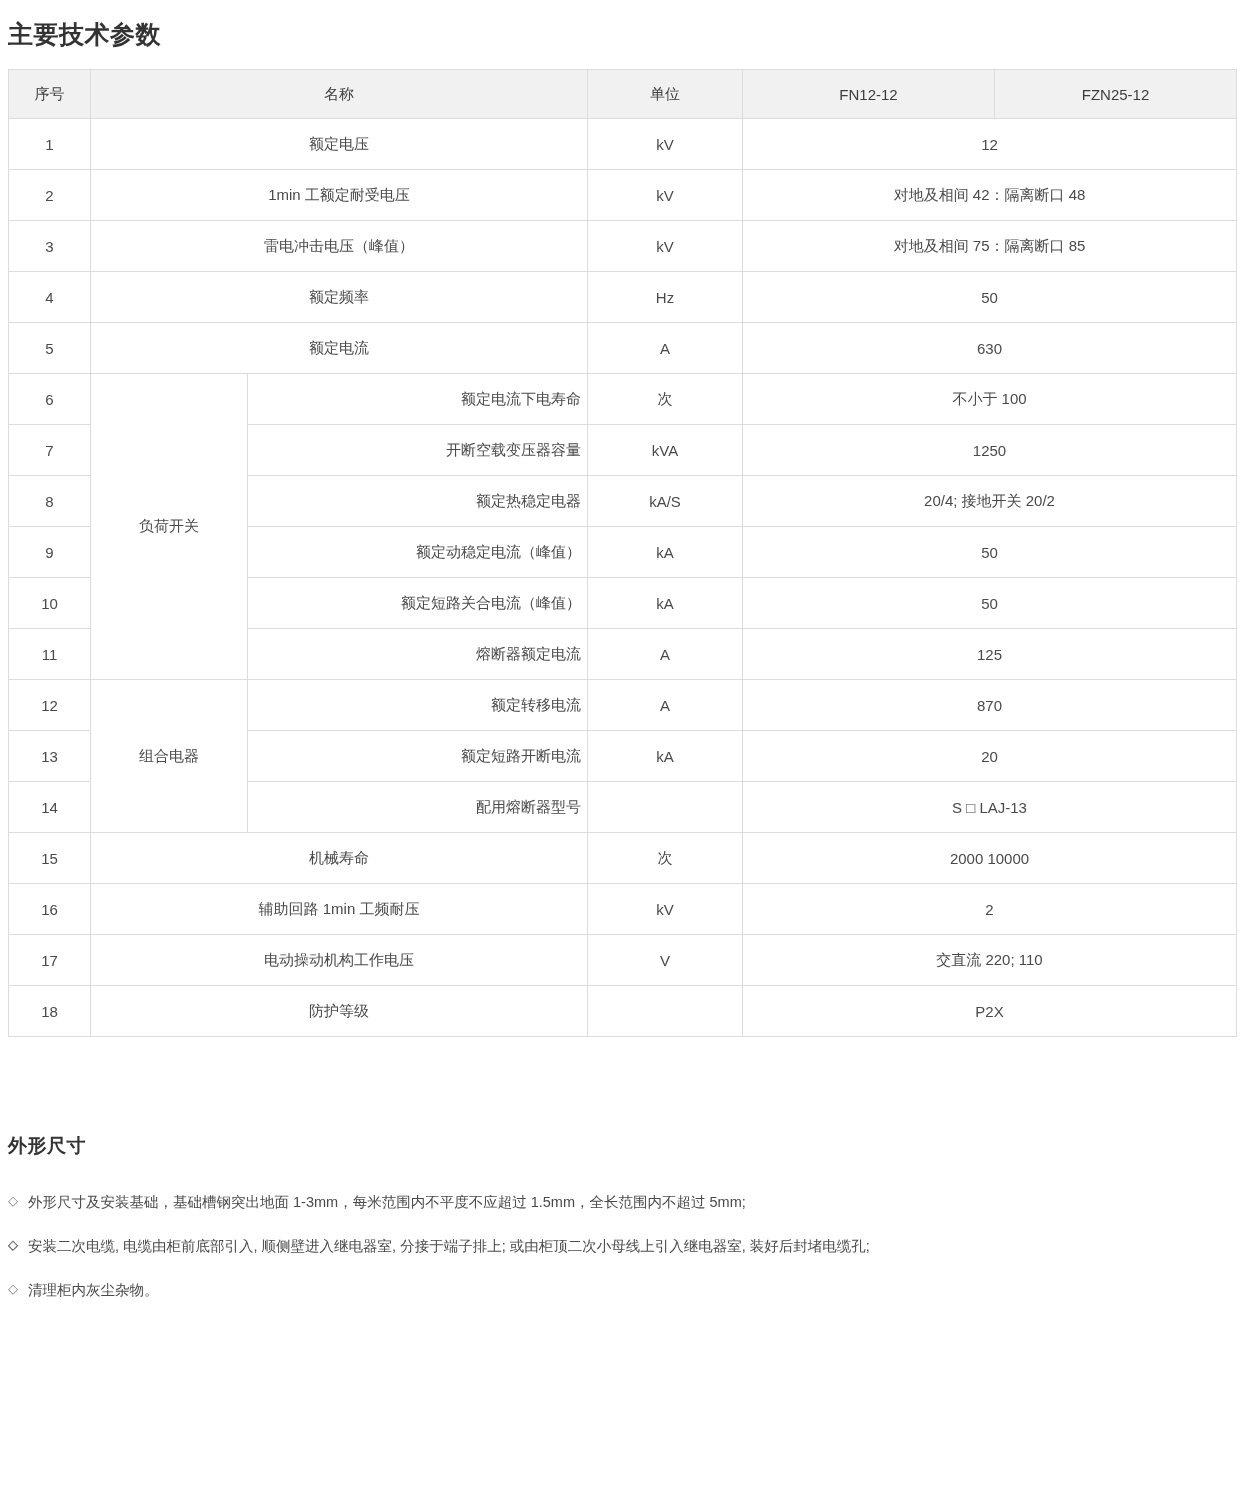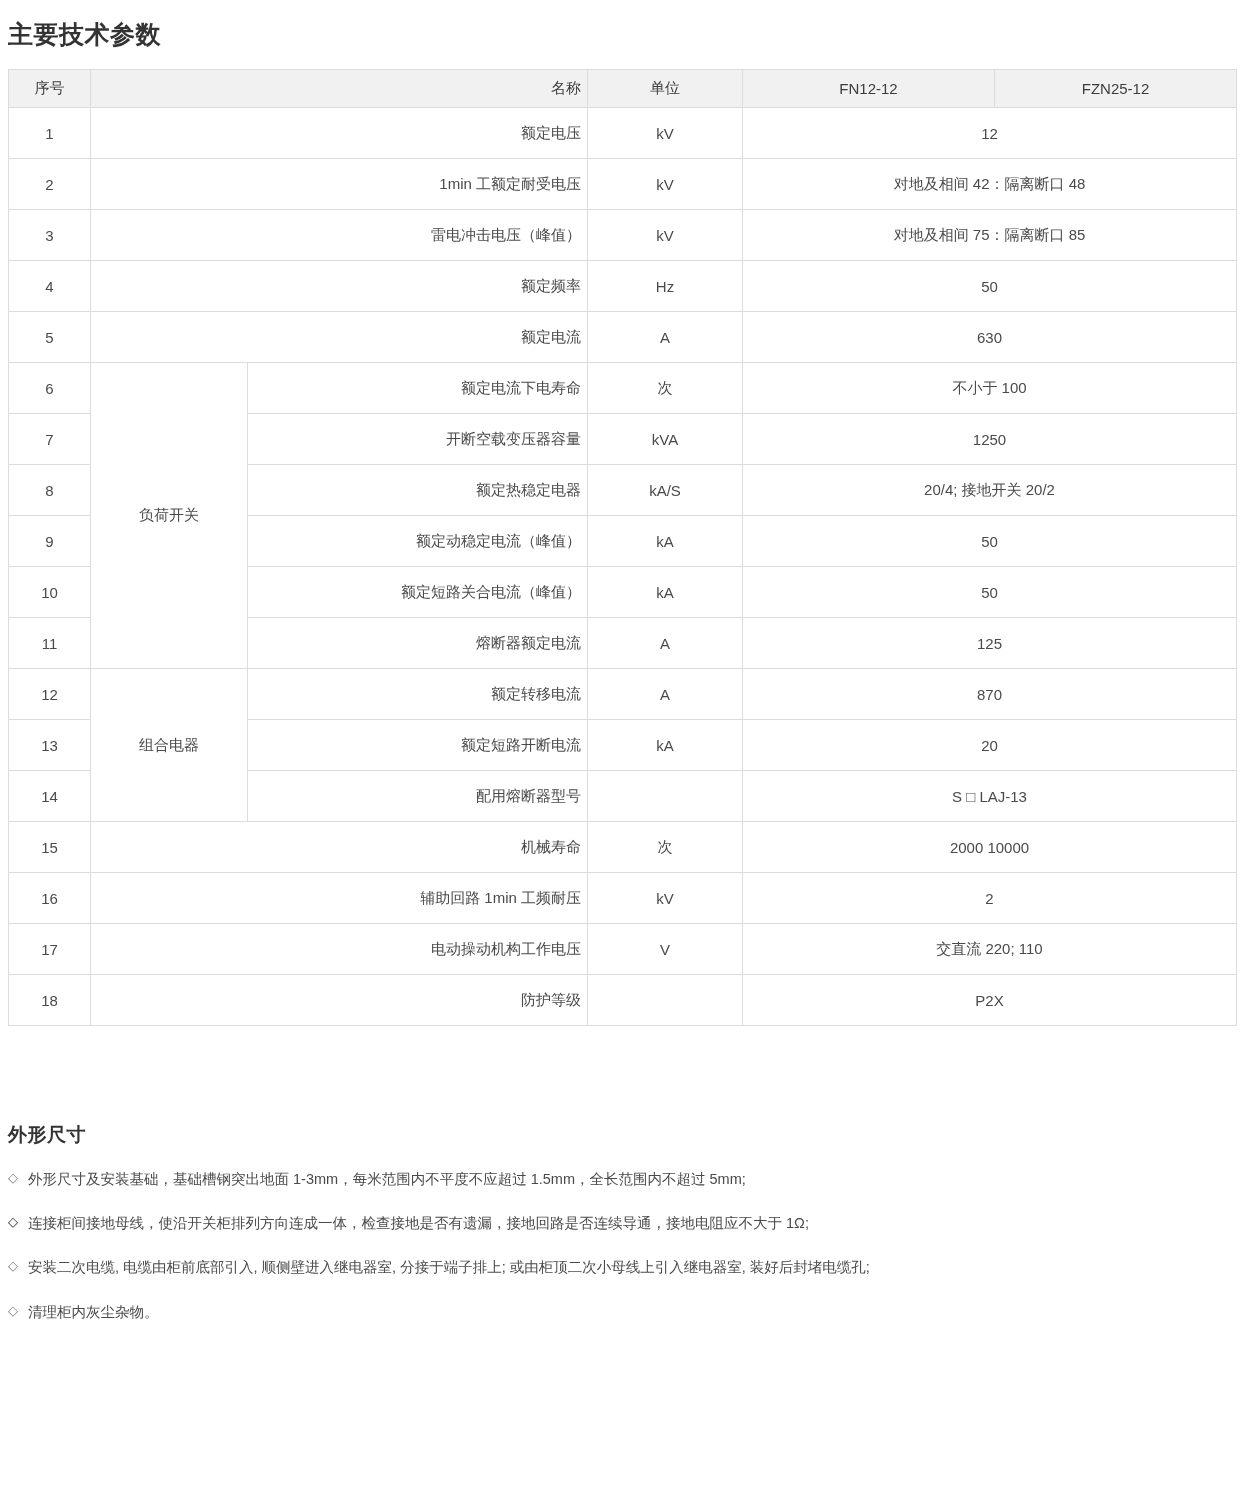--- a/index.html
+++ b/index.html
@@ -42,36 +42,36 @@
     font-size: 15px;
     font-weight: normal;
     color: #4a4a4a;
     height: 51px;
     padding: 4px 6px;
     vertical-align: middle;
   }
   table.spec thead th {
     background: #f1f1f1;
     color: #3d3d3d;
-    height: 38px;
+    height: 49px;
   }
   .ta-c { text-align: center; }
-  .ta-l { text-align: right; padding-left: 22px; }
+  .ta-l { text-align: center; padding-left: 22px; }
   .ta-l2 { text-align: right; padding-left: 38px; }
   .grp {
     text-align: center;
     padding-left: 22px;
     vertical-align: middle;
   }
 
   h2.dim-title {
     font-size: 19px;
     font-weight: bold;
     color: #333333;
-    margin: 96px 0 20px 8px;
+    margin: 96px 0 32px 8px;
     letter-spacing: 0.5px;
   }
   ul.notes {
     list-style: none;
     margin: 0 0 0 8px;
     padding: 0;
   }
   ul.notes li {
     font-size: 14.5px;
     color: #4a4a4a;
@@ -239,21 +239,20 @@
       <span>外形尺寸及安装基础，基础槽钢突出地面 1-3mm，每米范围内不平度不应超过 1.5mm，全长范围内不超过 5mm;</span>
     </li>
     <li>
       <span class="bullet">◇</span>
     </li>
     <li>
       <span class="bullet">◇</span>
     </li>
     <li>
       <span class="bullet">◇</span>
-      <span>连接柜间接地母线，使沿开关柜排列方向连成一体，检查接地是否有遗漏，接地回路是否连续导通，接地电阻应不大于 1Ω;</span>
     </li>
     <li>
       <span class="bullet">◇</span>
       <span>安装二次电缆, 电缆由柜前底部引入, 顺侧壁进入继电器室, 分接于端子排上; 或由柜顶二次小母线上引入继电器室, 装好后封堵电缆孔;</span>
     </li>
     <li>
       <span class="bullet">◇</span>
       <span>清理柜内灰尘杂物。</span>
     </li>
   </ul>

